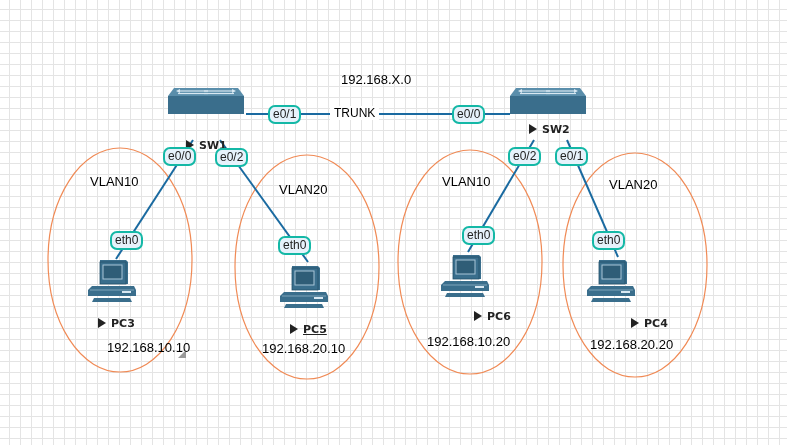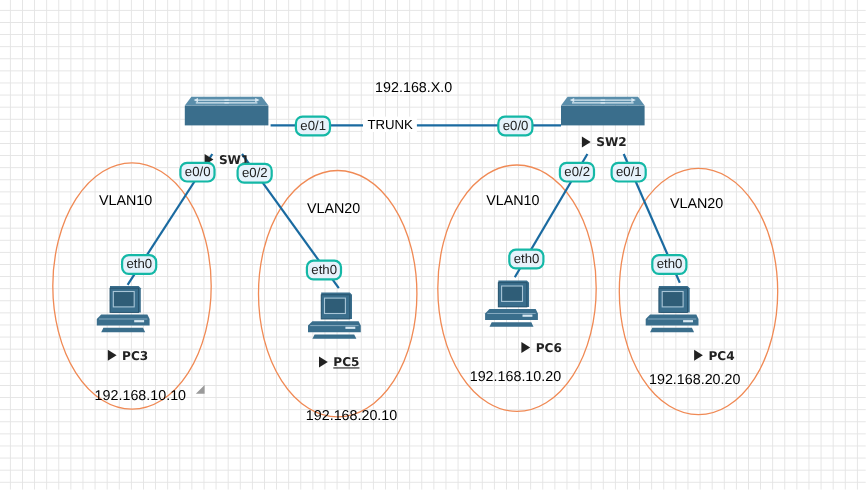--- a/index.html
+++ b/index.html
@@ -117,16 +117,16 @@
 <div class="lbl vlan-label" style="left:90px; top:174px;">VLAN10</div>
 <div class="lbl vlan-label" style="left:279px; top:182px;">VLAN20</div>
 <div class="lbl vlan-label" style="left:442px; top:174px;">VLAN10</div>
 <div class="lbl vlan-label" style="left:609px; top:177px;">VLAN20</div>
 
 <div class="node-name" style="left:98px; top:317px;"><span class="tri"></span><span>PC3</span></div>
 <div class="node-name" style="left:290px; top:323px;text-decoration:underline;"><span class="tri"></span><span>PC5</span></div>
 <div class="node-name" style="left:451px; top:310px;margin-left:23px;"><span class="tri"></span><span>PC6</span></div>
 <div class="node-name" style="left:631px; top:317px;"><span class="tri"></span><span>PC4</span></div>
 
-<div class="lbl ip-label" style="left:86px; top:352px;">192.168.10.10</div>
-<div class="lbl ip-label" style="left:278px; top:341px;margin-top:29px;">192.168.20.10</div>
+<div class="lbl ip-label" style="left:86px; top:340px;padding-left:21px;">192.168.10.10</div>
+<div class="lbl ip-label" style="left:262px; top:341px;">192.168.20.10</div>
 <div class="lbl ip-label" style="left:427px; top:334px;">192.168.10.20</div>
 <div class="lbl ip-label" style="left:590px; top:337px;text-align:center;">192.168.20.20</div>
 
 </body></html>

